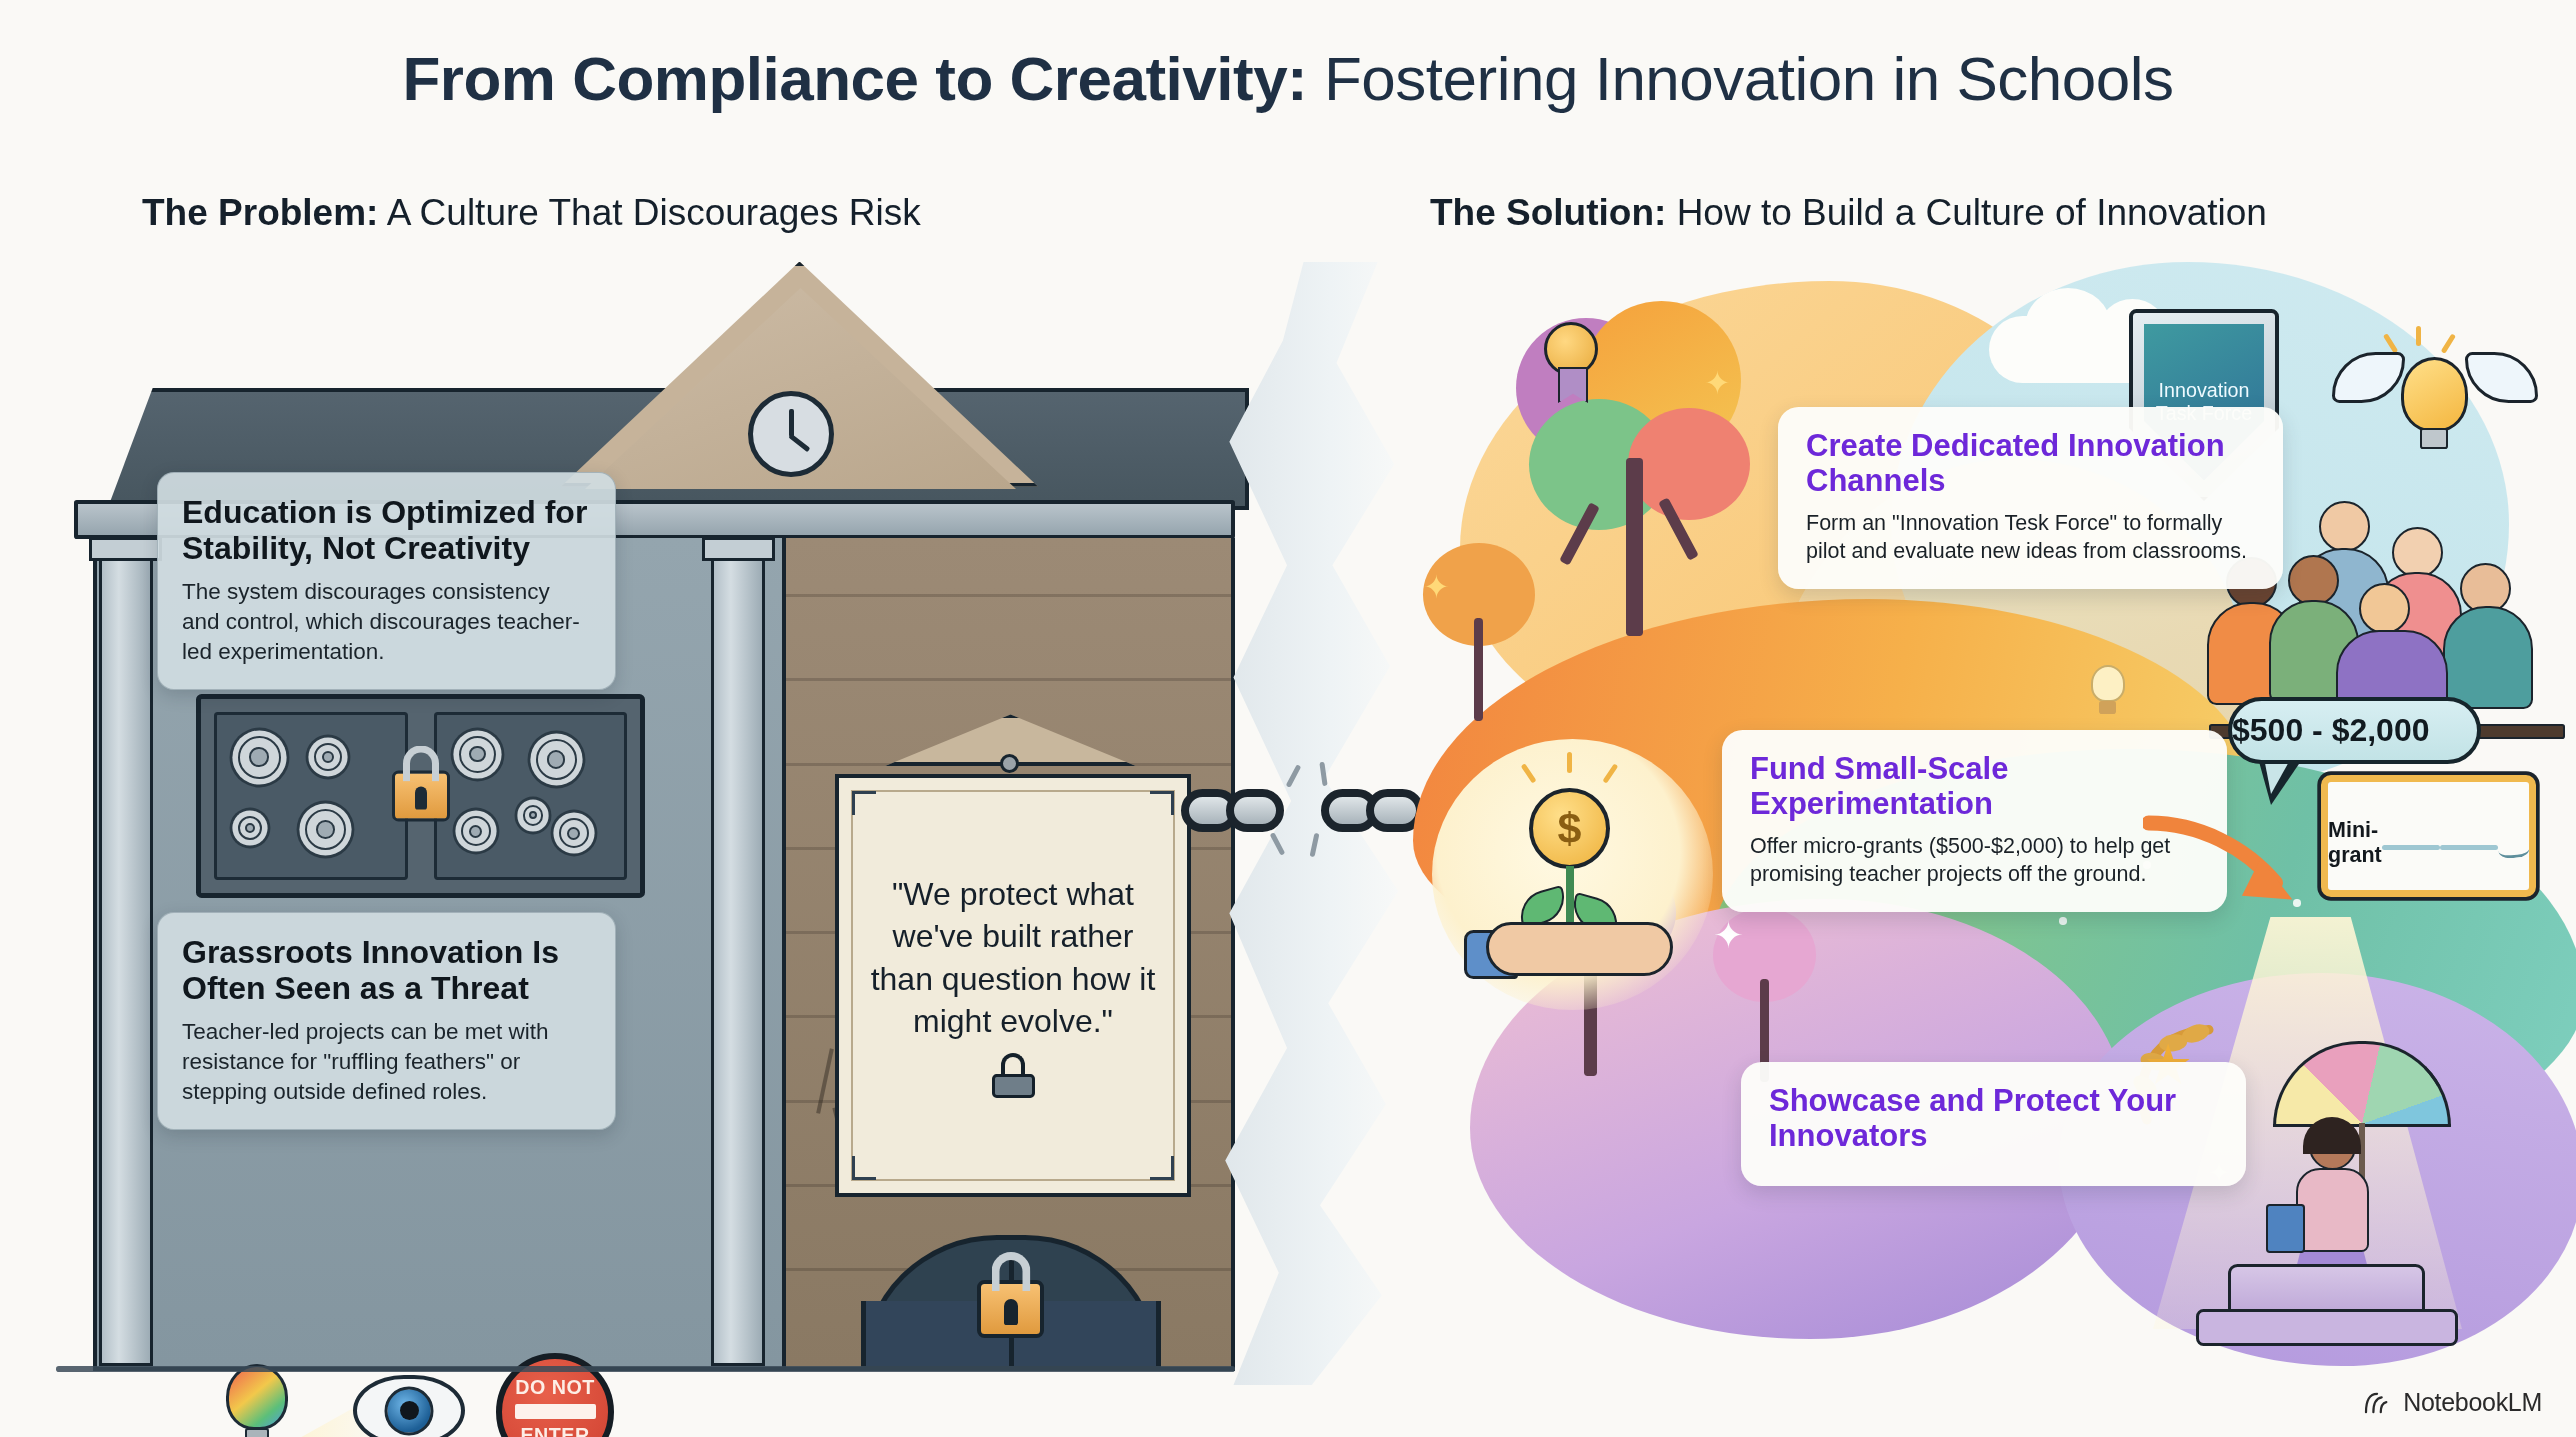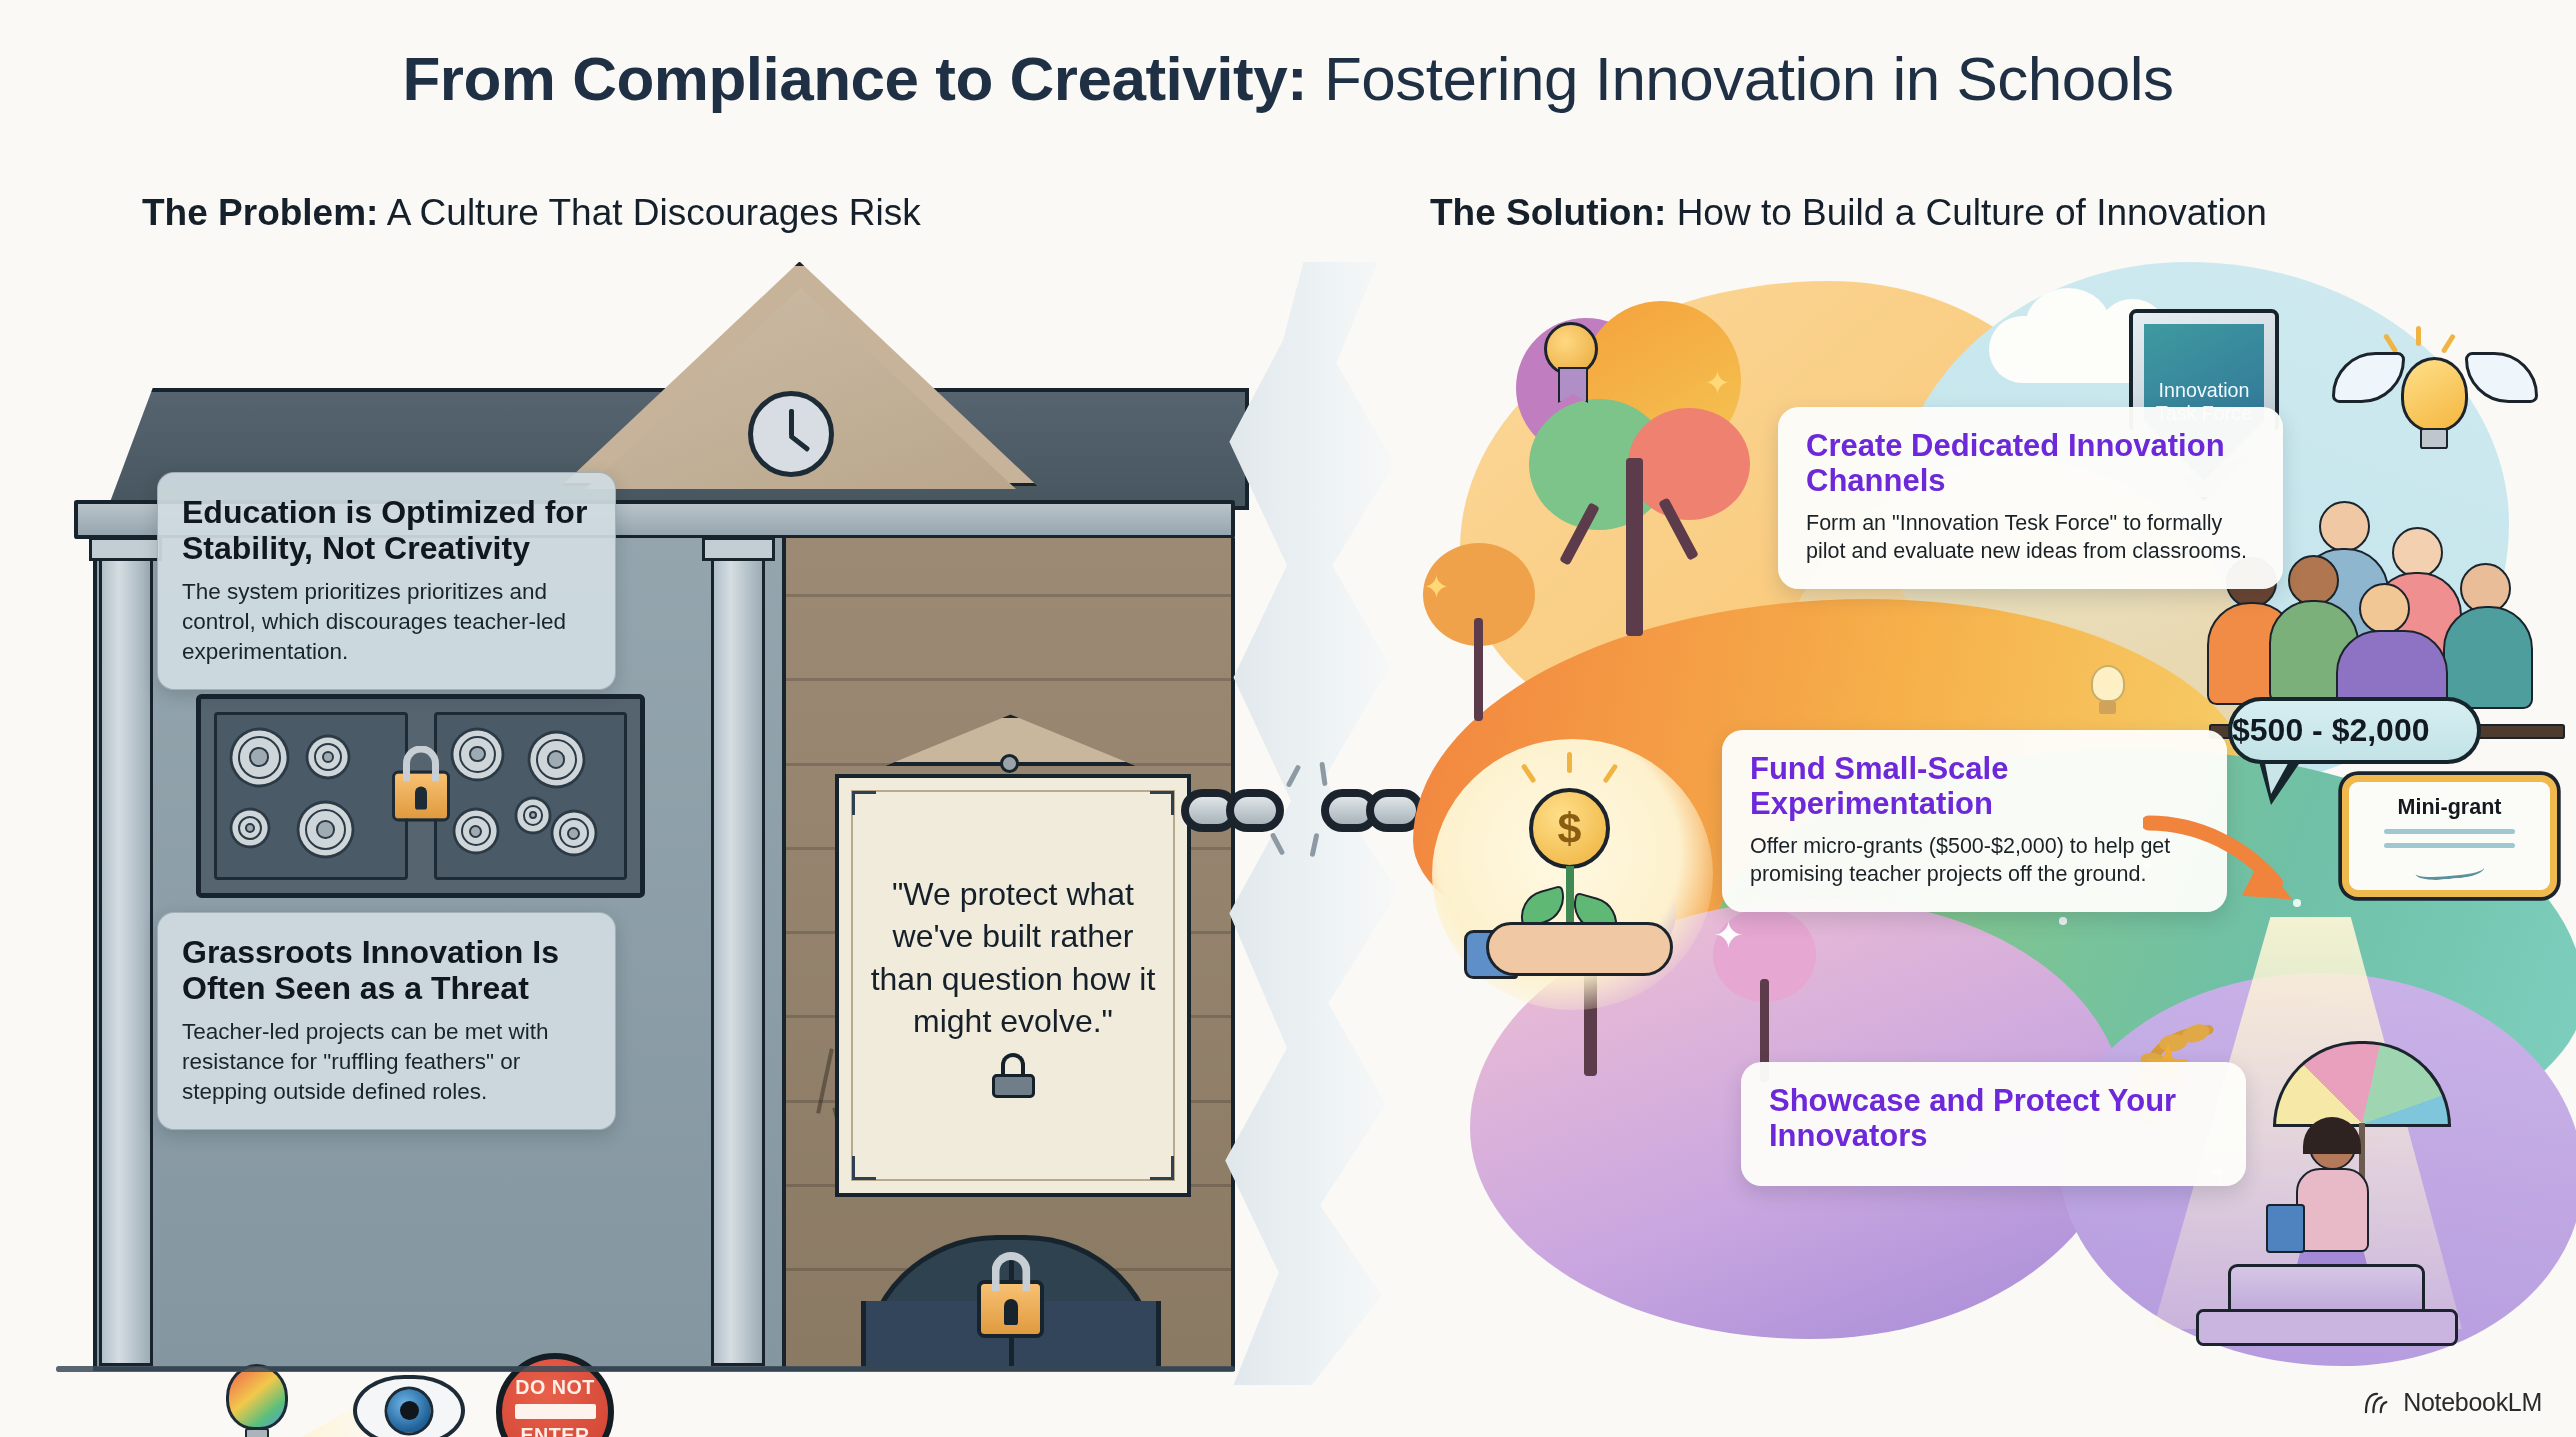--- a/index.html
+++ b/index.html
@@ -365,23 +365,23 @@
     border-left:13px solid transparent; border-right:32px solid transparent; border-top:47px solid #16252c;
   }
   .tag-tail::after {
     content:""; position:absolute; left:-7.5px; top:-47px;
     border-left:7.5px solid transparent; border-right:20.6px solid transparent; border-top:36px solid #c9e5e8;
   }
 
   
   .cert {
     position:absolute; left:917px; top:513px; width:215px; height:122px;
-    background:#fbfbf8; border:7.5px solid #f0b94e; border-radius:16px;
+    background:#fbfbf8; border:7.5px solid #f0b94e; border-radius:10px;
     box-shadow:0 0 0 3.7px #1b242c;
-    display:flex; flex-direction:column; align-items:center; padding-top:13px;margin-left:21px;
+    display:flex; flex-direction:row; align-items:center; padding-top:13px;
   }
   .cert span { font-size:21.5px; font-weight:bold; color:#13191e; }
   .cert .line { width:131px; height:4.7px; background:#9ec7d2; margin-top:9.4px; border-radius:2.8px; }
   .cert .sig { width:69px; height:20.6px; margin-top:9.4px; border-bottom:3.7px solid #5e8f9c; border-radius:0 0 40% 40%; transform:rotate(-5deg); }
   .cert-seal { position:absolute; left:140px; top:60px; width:54px; height:54px; border-radius:50%;
     background:radial-gradient(circle at 38% 34%,#ffd882,#e8a93a); border:3.7px solid #1b242c; }
   .cert-ribbon { position:absolute; left:154px; top:105px; width:30px; height:36px; background:#b08ec6; border:2.8px solid #1b242c;
     clip-path:polygon(0 0,100% 0,100% 100%,50% 74%,0 100%); }
 
   
@@ -485,21 +485,21 @@
         <div class="gear" style="left:99px;top:24px;width:41px;height:41px;"></div>
         <div class="gear" style="left:24px;top:101px;width:30px;height:30px;"></div>
         <div class="gear" style="left:86px;top:90px;width:20.6px;height:20.6px;"></div>
         <div class="gear" style="left:122px;top:103px;width:30px;height:30px;"></div>
       </div>
       <div class="padlock"></div>
     </div>
 
     <div class="pcard one">
       <h3>Education is Optimized for Stability, Not Creativity</h3>
-      <p>The system prioritizes prioritizes and control, which discourages teacher-led experimentation.</p>
+      <p>The system discourages consistency and control, which discourages teacher-led experimentation.</p>
     </div>
 
     <div class="pcard two">
       <h3>Grassroots Innovation Is Often Seen as a Threat</h3>
       <p>Teacher-led projects can be met with resistance for "ruffling feathers" or stepping outside defined roles.</p>
     </div>
 
     <div class="icon-row">
       <div class="bulb-sprout">
         <div class="bulb"></div>

